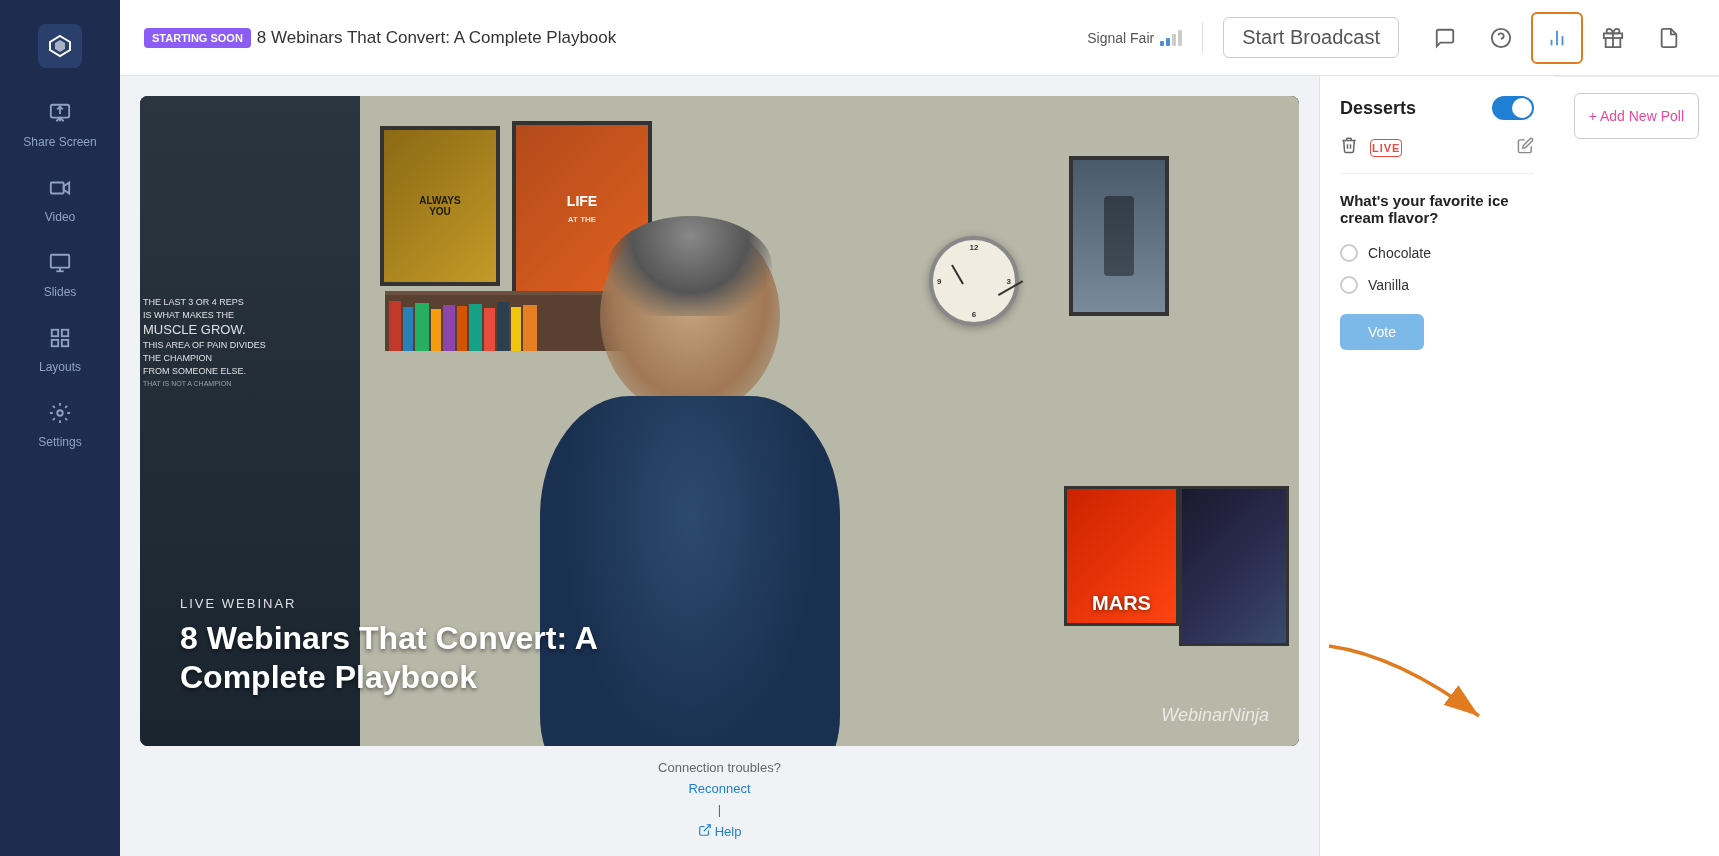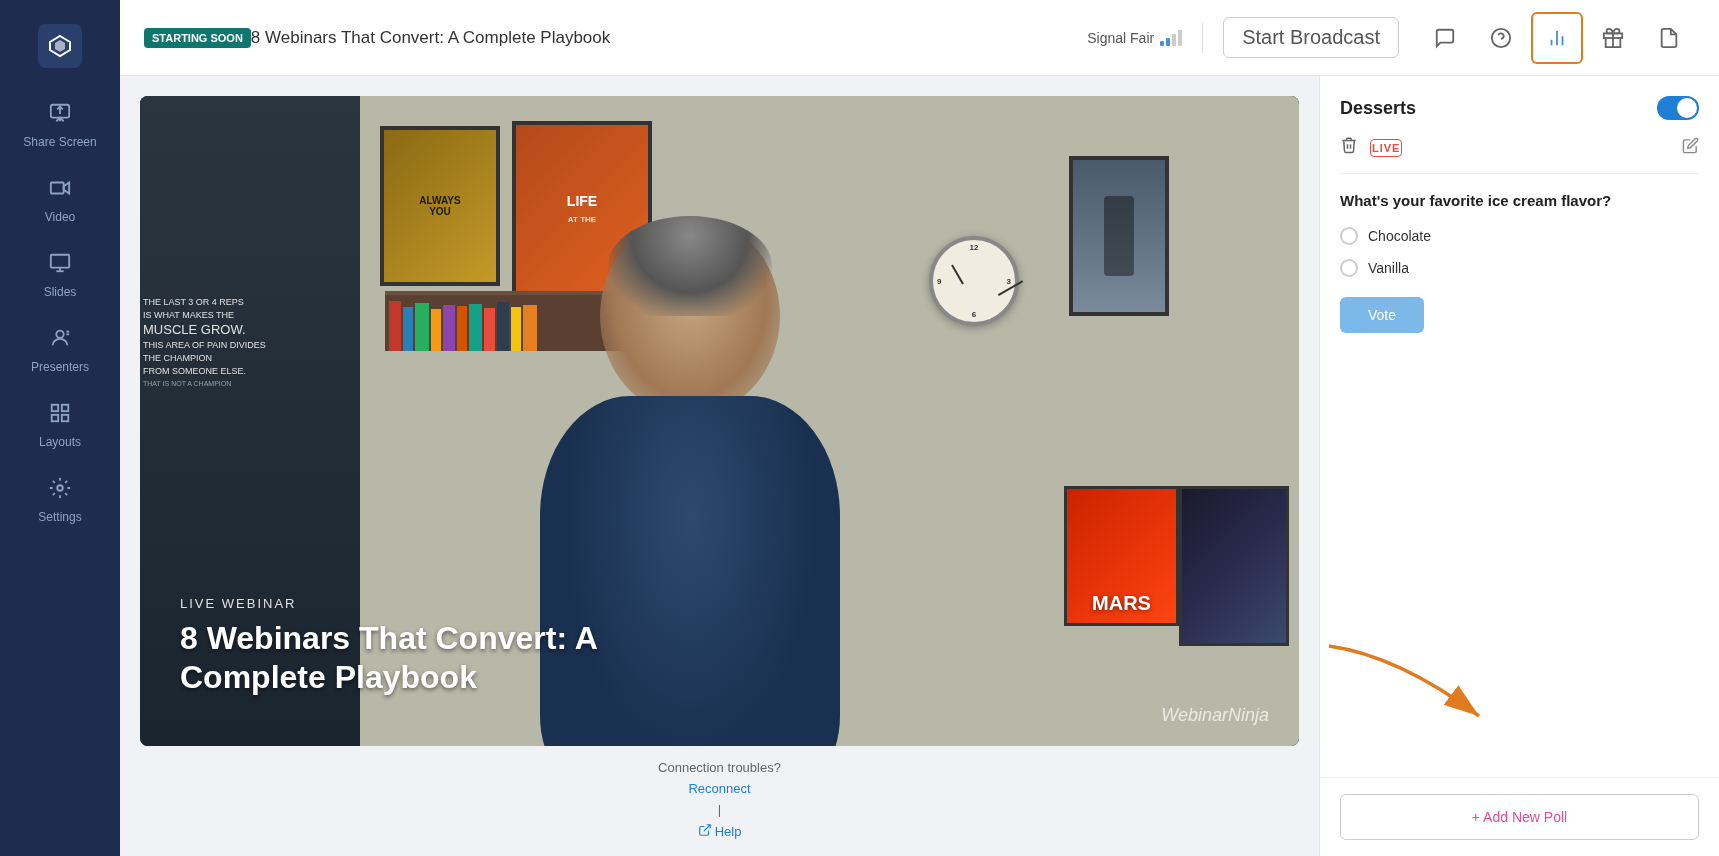--- a/index.html
+++ b/index.html
@@ -59,27 +59,27 @@
     .topbar {
       background: #fff;
       display: flex;
       align-items: center;
       padding: 0 24px;
       height: 76px;
       border-bottom: 1px solid #e0e3ea;
       flex-shrink: 0;
     }
     .topbar-status {
-      background: #0f766e;
+      background: #8b5cf6;
       color: white;
       font-size: 11px;
       font-weight: 700;
       padding: 4px 8px;
       border-radius: 4px;
-      margin-right: 0;
+      margin-right: 6px;
       white-space: nowrap;
       text-align: center;
     }
     .topbar-title {
       font-size: 17px;
       font-weight: 500;
       color: #333;
     }
     .topbar-spacer { flex: 1; }
     .signal-area {
@@ -221,21 +221,21 @@
       align-items: center;
       gap: 3px;
     }
 
     
     .right-panel {
       width: 400px;
       background: #fff;
       border-left: 1px solid #e0e3ea;
       display: flex;
-      flex-direction: column;
+      flex-direction: row;
       flex-shrink: 0;
     }
     .panel-content {
       flex: 1;
       padding: 20px;
       overflow-y: auto;
     }
     .panel-header {
       display: flex;
       align-items: center;
@@ -391,31 +391,20 @@
     <span class="icon">
       <svg width="22" height="22" viewBox="0 0 24 24" fill="none" stroke="currentColor" stroke-width="2">
         <rect x="2" y="3" width="20" height="14" rx="1"></rect>
           <line x1="8" y1="21" x2="16" y2="21"></line>
           <line x1="12" y1="17" x2="12" y2="21"></line>
       </svg>
     </span>
     <span>Slides</span>
   </div>
 
-  <div class="sidebar-item">
-    <span class="icon">
-      <svg width="22" height="22" viewBox="0 0 24 24" fill="none" stroke="currentColor" stroke-width="2">
-        <circle cx="12" cy="8" r="4"></circle>
-          <path d="M4 20c0-4 3.6-7 8-7s8 3 8 7"></path>
-          <line x1="19" y1="5" x2="22" y2="5"></line>
-          <line x1="19" y1="8" x2="22" y2="8"></line>
-      </svg>
-    </span>
-    <span>Presenters</span>
-  </div>
 
   <div class="sidebar-item">
     <span class="icon">
       <svg width="22" height="22" viewBox="0 0 24 24" fill="none" stroke="currentColor" stroke-width="2">
         <rect x="3" y="3" width="7" height="7"></rect>
           <rect x="14" y="3" width="7" height="7"></rect>
           <rect x="3" y="14" width="7" height="7"></rect>
           <rect x="14" y="14" width="7" height="7"></rect>
       </svg>
     </span>

